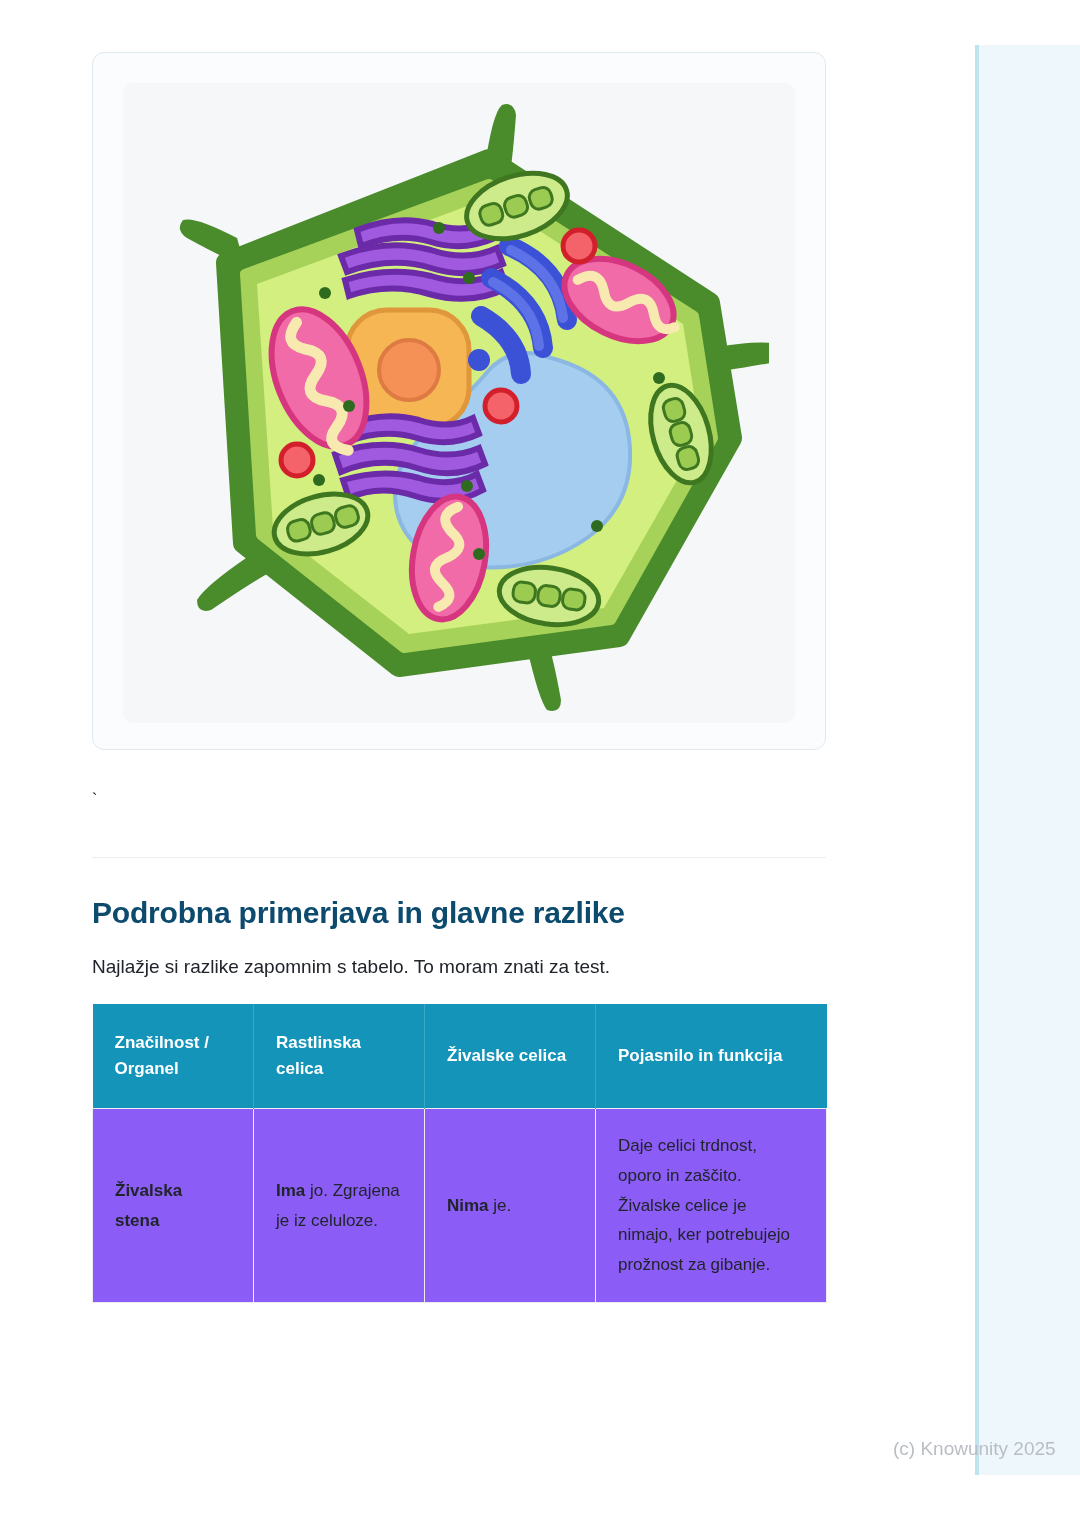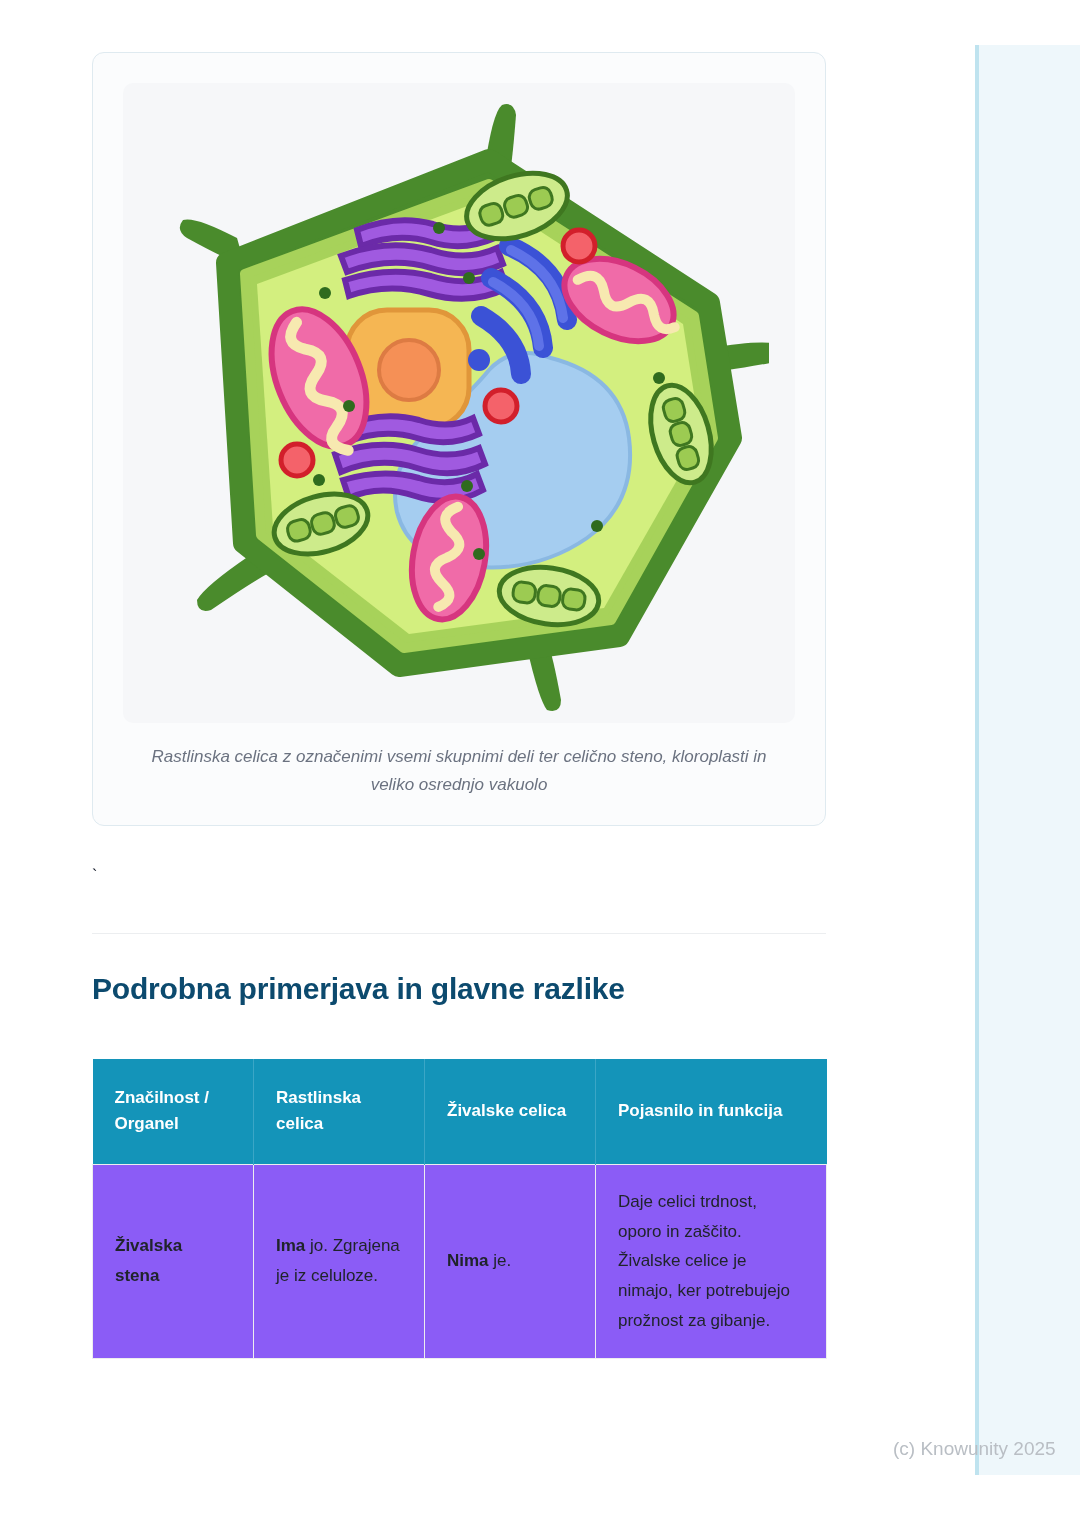--- a/index.html
+++ b/index.html
@@ -96,21 +96,21 @@
 
   .section-intro {
     margin-top: 23px;
     font-size: 19px;
     color: #20242b;
     line-height: 1.5;
   }
 
   
   .cmp-table {
-    margin-top: 53px;
+    margin-top: 22px;
     width: 734px;
     border-collapse: collapse;
     table-layout: fixed;
   }
 
   .cmp-table thead th {
     background: #1494b9;
     color: #ffffff;
     font-size: 17px;
     font-weight: bold;
@@ -274,28 +274,28 @@
             <circle cx="200" cy="318" r="6"></circle>
             <circle cx="170" cy="392" r="6"></circle>
             <circle cx="510" cy="290" r="6"></circle>
             <circle cx="448" cy="438" r="6"></circle>
             <circle cx="318" cy="398" r="6"></circle>
             <circle cx="330" cy="466" r="6"></circle>
           </g>
         </svg>
       </div>
 
-      <div class="caption">Rastlinska celica z označenimi vsemi skupnimi deli ter celično steno, kloroplasti in veliko osrednjo vakuolo</div>
     </div>
 
     <div class="stray-tick">`</div>
 
     <div class="divider"></div>
 
     <h2 class="section-heading">Podrobna primerjava in glavne razlike</h2>
+    <p class="section-intro">Najlažje si razlike zapomnim s tabelo. To moram znati za test.</p>
 
     <table class="cmp-table">
       <colgroup>
         <col class="col-1">
           <col class="col-2">
           <col class="col-3">
           <col class="col-4">
       </colgroup>
       <thead>
         <tr>

